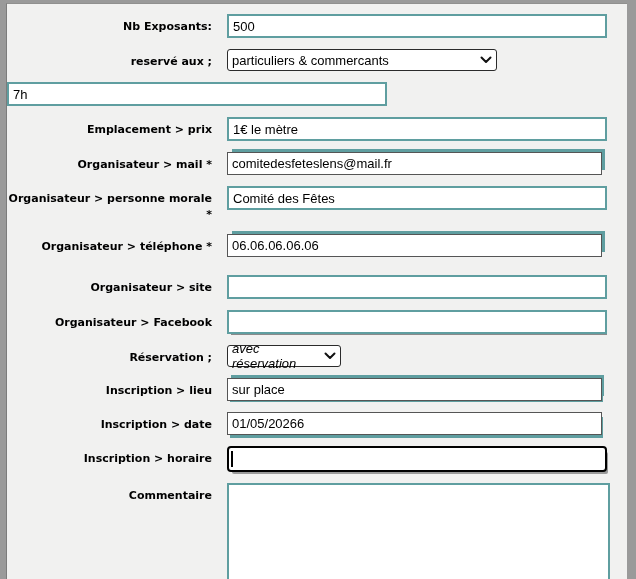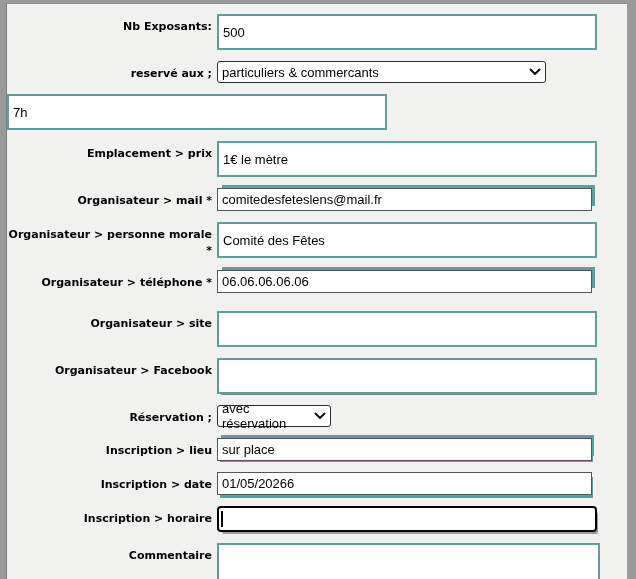--- a/index.html
+++ b/index.html
@@ -17,20 +17,21 @@
     background: #f1f1f0;
     border-left: 1px solid #7c7c7c;
     border-top: 1px solid #90908f;
     padding-top: 10px;
     overflow: hidden;
   }
   .row {
     display: flex;
     align-items: flex-start;
     margin: 0 0 11px 0;
+    gap: 10px;
   }
   .lbl {
     width: 205px; min-width: 205px;
     margin-right: 5px;
     padding-top: 5px;
     text-align: right;
     font-family: "DejaVu Sans", sans-serif;
     font-weight: bold;
     font-size: 11px;
     line-height: 16px;
@@ -38,21 +39,21 @@
   }
   input.fld, textarea.fld {
     font-family: "Liberation Sans", sans-serif;
     font-size: 13px;
     color: #000;
     background: #fff;
     padding: 0 4px;
     outline: none;
   }
   input.teal {
-    width: 380px; height: 36px;
+    width: 380px; height: 24px;
     border: 2px solid #5f9ea0;
   }
   input.plain {
     width: 375px; height: 23px;
     border: 1px solid #555;
   }
   .peek-up    { box-shadow: 4px -4px 0 -1px #5f9ea0; }
   .peek-up2   { box-shadow: 3px -4px 0 -1px #5f9ea0, 2px 2px 0 -1px #5f9ea0; }
   .peek-down  { box-shadow: 2px 4px 0 -1px #5f9ea0; }
   .hint-gray  { box-shadow: 2px 3px 0 -2px #8a8a8a; }
@@ -75,22 +76,22 @@
     justify-content: space-between;
     height: 22px;
     border: 1.5px solid #2b2b2b;
     border-radius: 3px;
     background: #fff;
     padding: 0 4px 0 4px;
     font-size: 13px;
     color: #000;
     cursor: default;
   }
-  .select.wide   { width: 329px; }
-  .select.narrow { width: 114px; }
+  .select.wide   { width: 270px; }
+  .select.narrow { width: 114px; font-style: italic; }
   .chev { display: inline-flex; margin-left: 4px; flex: none; }
   textarea.ta {
     width: 383px; height: 150px;
     border: 2px solid #5f9ea0;
     resize: none;
   }
 </style>
 </head>
 <body>
 

